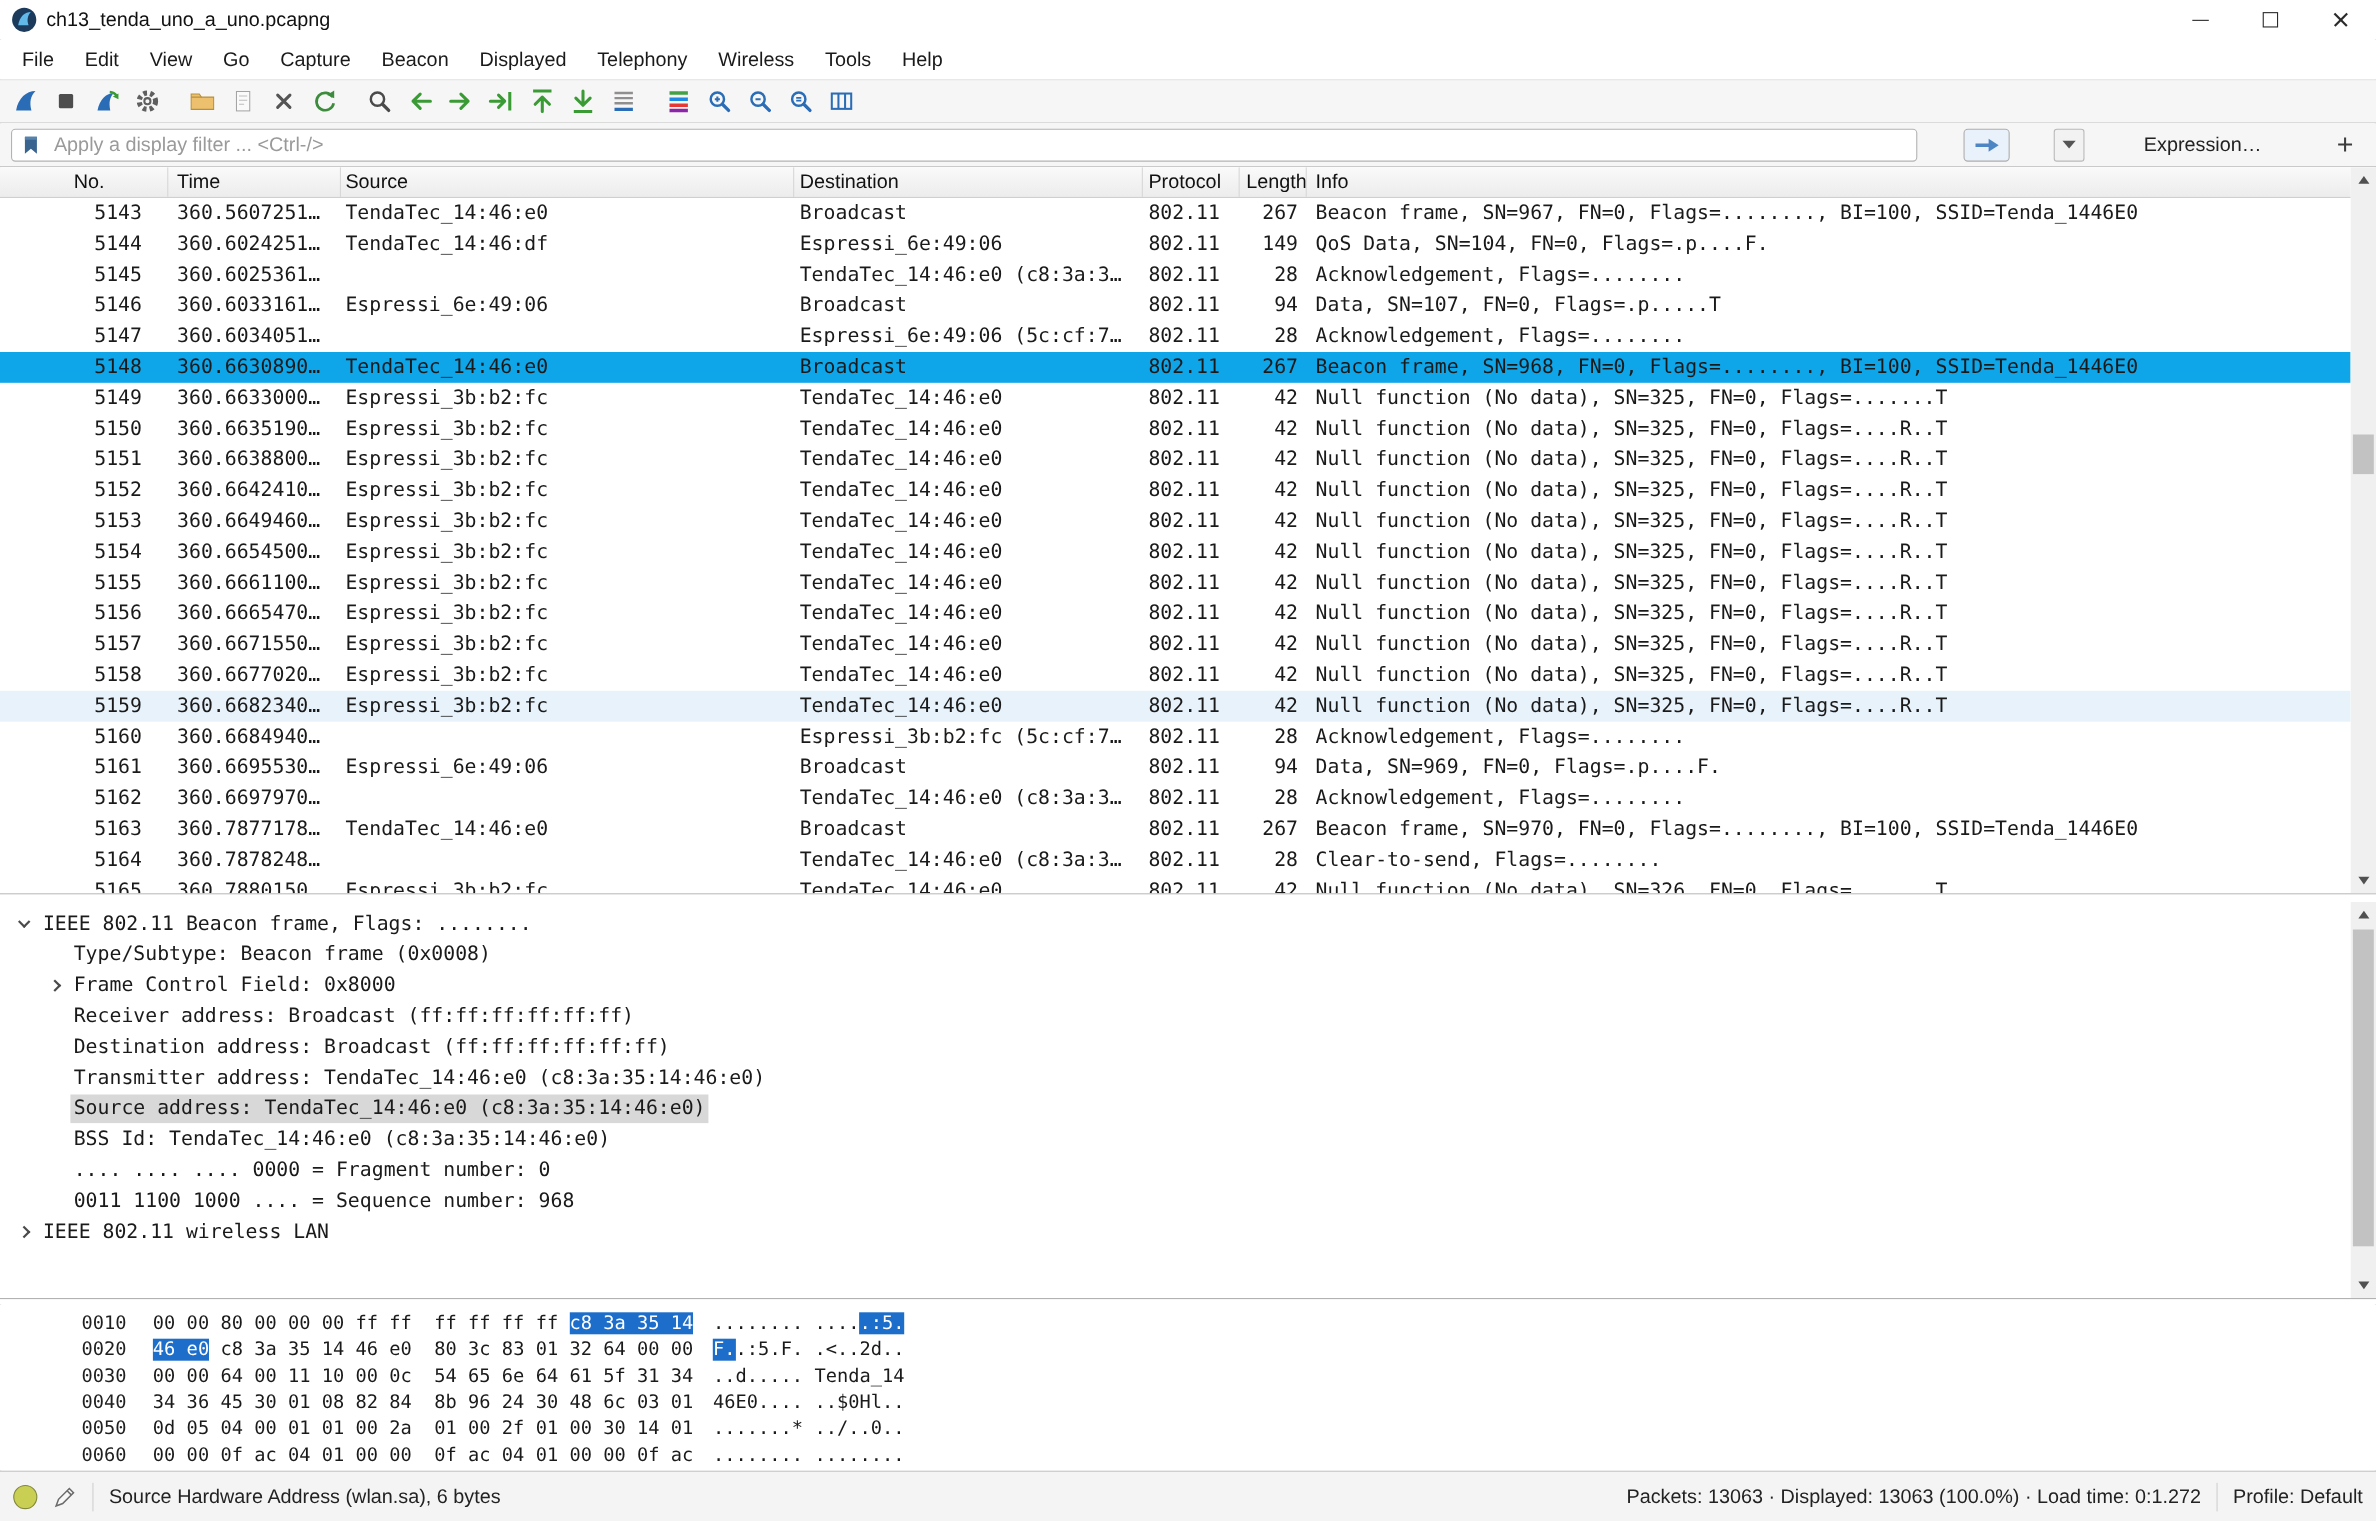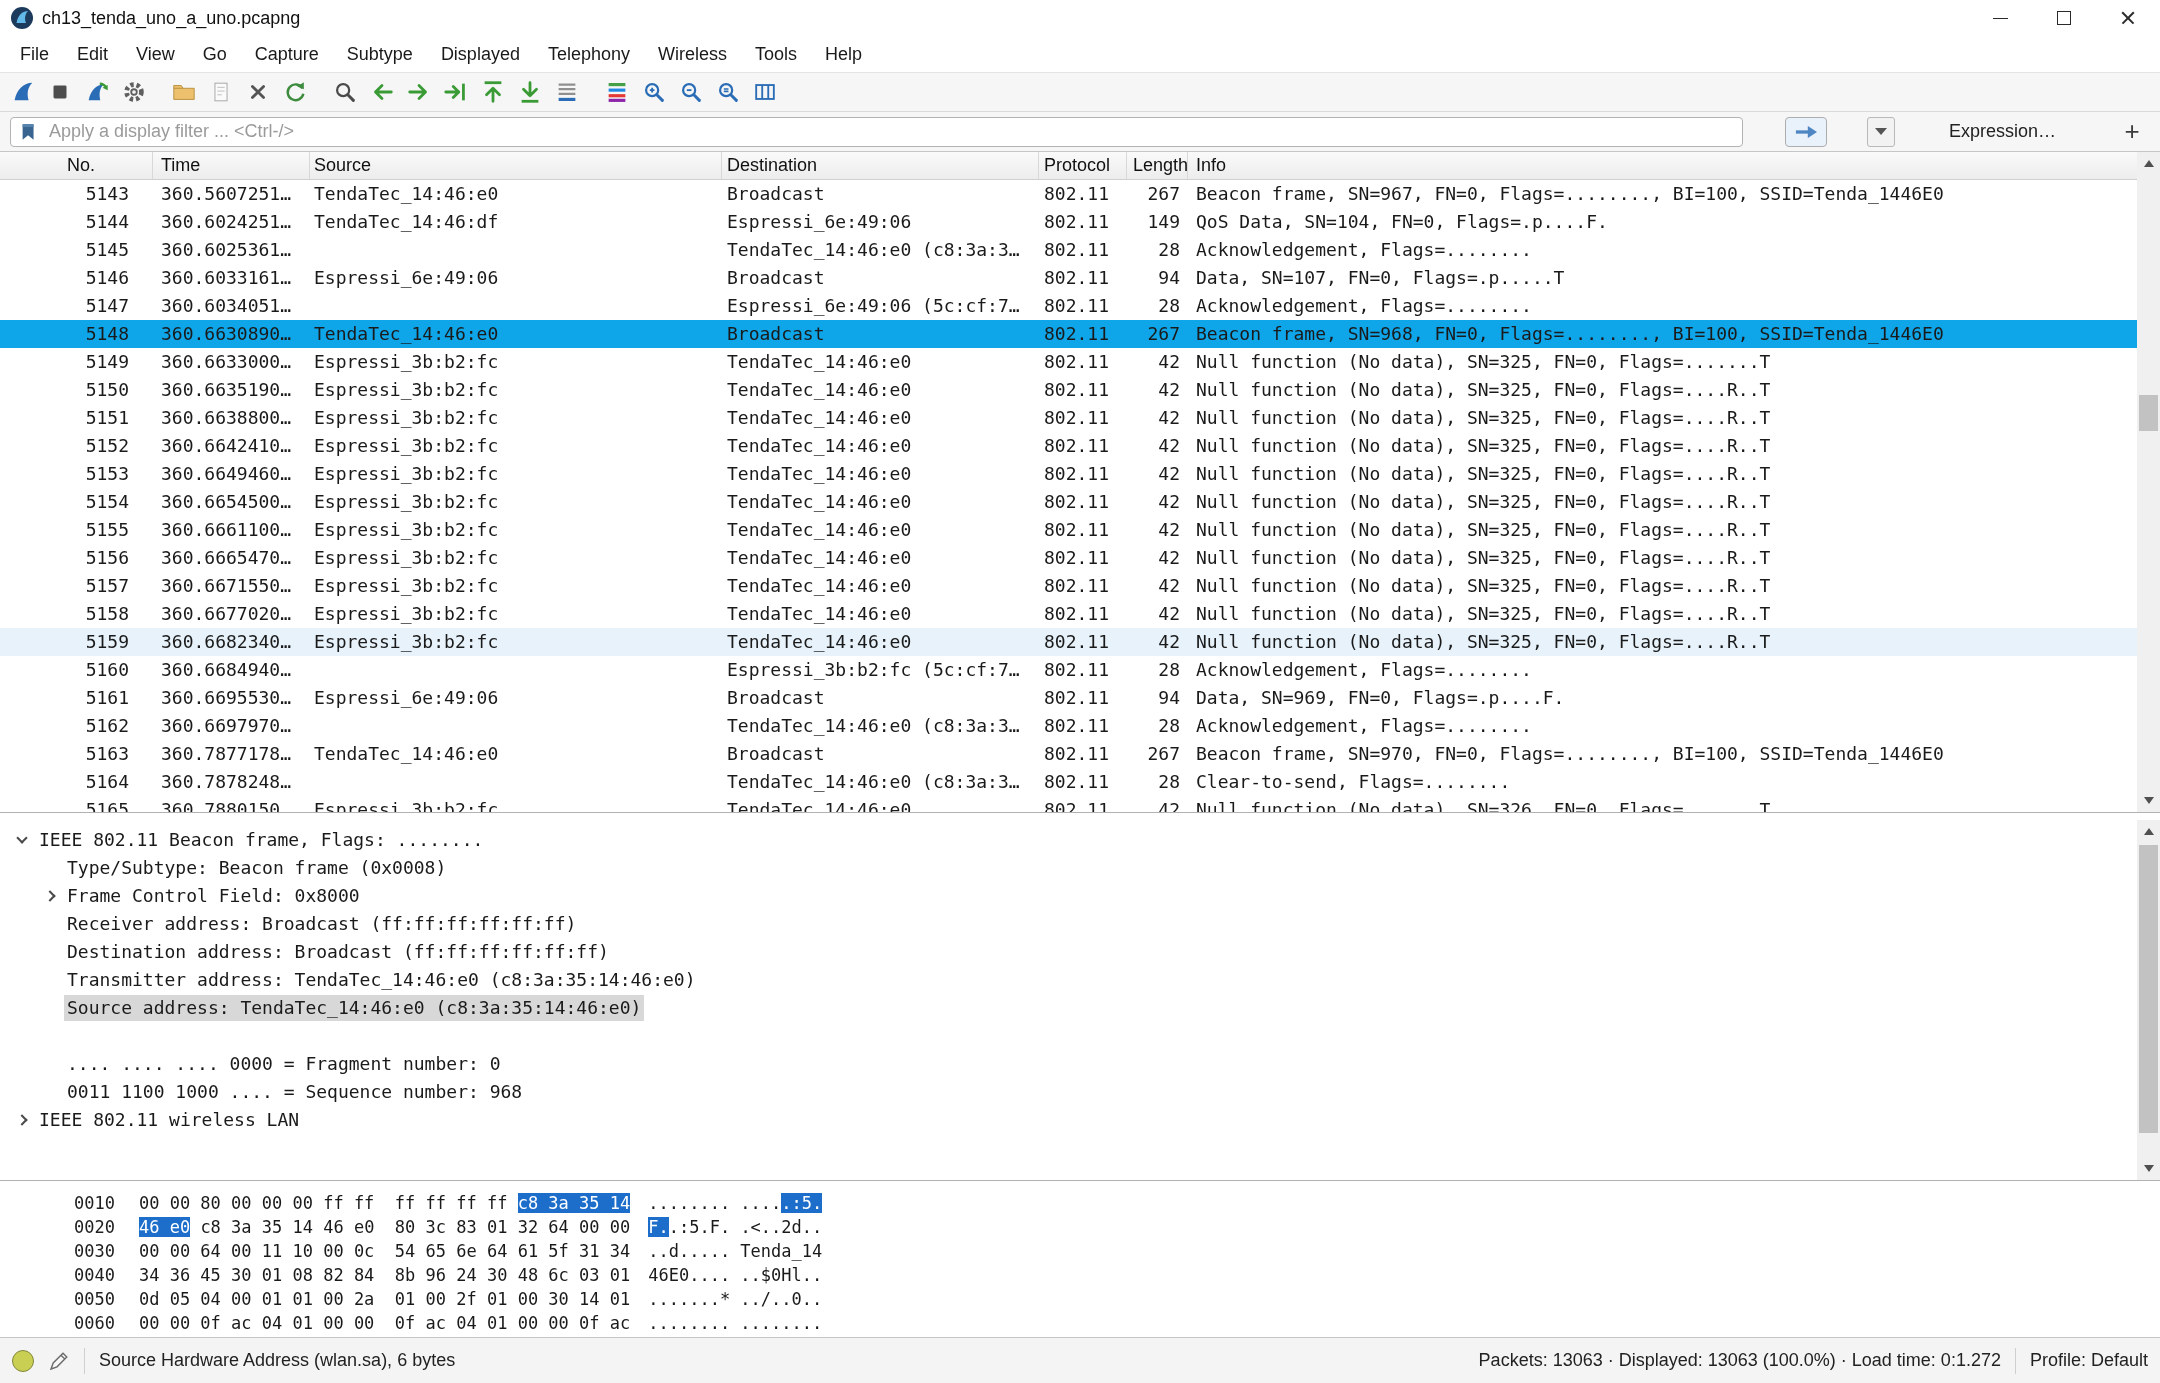--- a/index.html
+++ b/index.html
@@ -143,21 +143,21 @@
     </div>
   </div>
 
   <div class="menubar">
 
   <div class="menu-item">File</div>
       <div class="menu-item">Edit</div>
       <div class="menu-item">View</div>
       <div class="menu-item">Go</div>
       <div class="menu-item">Capture</div>
-      <div class="menu-item">Subtype</div>
+      <div class="menu-item">Beacon</div>
       <div class="menu-item">Displayed</div>
       <div class="menu-item">Telephony</div>
       <div class="menu-item">Wireless</div>
       <div class="menu-item">Tools</div>
       <div class="menu-item">Help</div>
     </div>
 
   <div class="toolbar">
     <div class="tbtn">
         <svg viewBox="0 0 28 28">
@@ -569,20 +569,21 @@
         <div class="drow lvl1 leaf">
           <span class="chev"></span>
           <span class="dtext">Transmitter address: TendaTec_14:46:e0 (c8:3a:35:14:46:e0)</span>
         </div>
         <div class="drow lvl1 leaf selected">
           <span class="chev"></span>
           <span class="dtext">Source address: TendaTec_14:46:e0 (c8:3a:35:14:46:e0)</span>
         </div>
         <div class="drow lvl1 leaf">
           <span class="chev"></span>
+          <span class="dtext">BSS Id: TendaTec_14:46:e0 (c8:3a:35:14:46:e0)</span>
         </div>
         <div class="drow lvl1 leaf">
           <span class="chev"></span>
           <span class="dtext">.... .... .... 0000 = Fragment number: 0</span>
         </div>
         <div class="drow lvl1 leaf">
           <span class="chev"></span>
           <span class="dtext">0011 1100 1000 .... = Sequence number: 968</span>
         </div>
         <div class="drow lvl0 collapsed">

